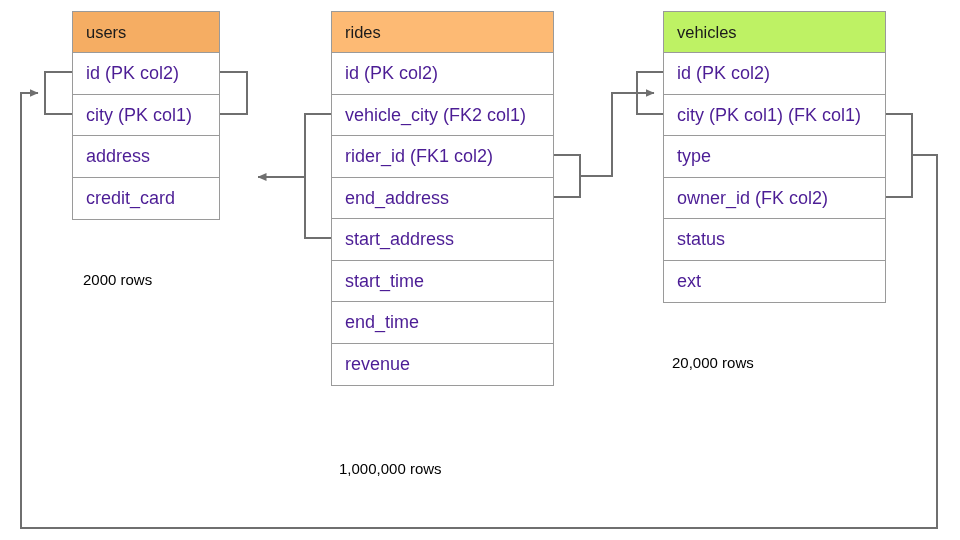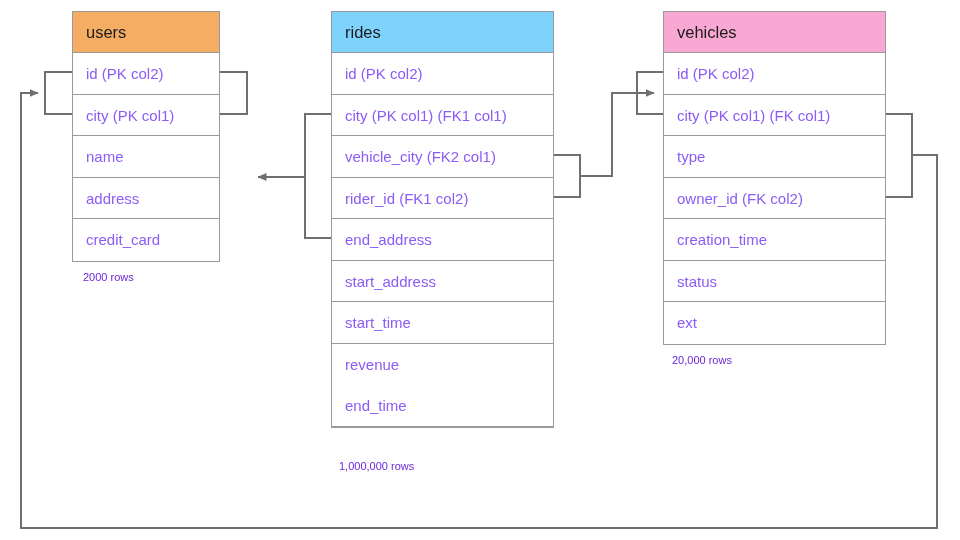--- a/index.html
+++ b/index.html
@@ -43,34 +43,34 @@
     color: #1b1b1b;
     border-bottom: 1px solid #9a9a9a;
     white-space: nowrap;
     overflow: hidden;
   }
   .tbl-row {
     box-sizing: border-box;
     height: 41.5px;
     line-height: 41.5px;
     padding: 0 0 0 13px;
-    font-size: 15px;
-    color: #8b5cf6;
+    font-size: 18px;
+    color: #4c1d95;
     border-bottom: 1px solid #9a9a9a;
     background: #ffffff;
     white-space: nowrap;
     overflow: hidden;
   }
   .tbl-row.last {
     border-bottom: none;
   }
   .row-count {
     position: absolute;
-    font-size: 11px;
-    color: #6d28d9;
+    font-size: 15px;
+    color: #000000;
     white-space: nowrap;
     z-index: 2;
   }
 </style>
 </head>
 <body>
 
 <div id="canvas">
 
   <svg id="wires" viewBox="0 0 960 540" width="960" height="540" xmlns="http://www.w3.org/2000/svg">
@@ -99,45 +99,42 @@
       <path d="M886,114 L912,114 L912,197 L886,197"></path>
 
       <path d="M912,155 L937,155 L937,528 L21,528 L21,93 L38,93" marker-end="url(#arrowhead)"></path>
     </g>
   </svg>
 
   <div class="table-box" style="left:72px; top:11px; width:148px;">
     <div class="tbl-header" style="background:#f5ad63;">users</div>
     <div class="tbl-row">id (PK col2)</div>
     <div class="tbl-row">city (PK col1)</div>
-    <div class="tbl-row">name</div>
     <div class="tbl-row">address</div>
     <div class="tbl-row last">credit_card</div>
   </div>
   <div class="row-count" style="left:83px; top:271px;">2000 rows</div>
 
   <div class="table-box" style="left:331px; top:11px; width:223px;">
-    <div class="tbl-header" style="background:#7dd3fc;">rides</div>
+    <div class="tbl-header" style="background:#fdba74;">rides</div>
     <div class="tbl-row">id (PK col2)</div>
-    <div class="tbl-row">city (PK col1) (FK1 col1)</div>
     <div class="tbl-row">vehicle_city (FK2 col1)</div>
     <div class="tbl-row">rider_id (FK1 col2)</div>
     <div class="tbl-row">end_address</div>
     <div class="tbl-row">start_address</div>
     <div class="tbl-row">start_time</div>
+    <div class="tbl-row">end_time</div>
     <div class="tbl-row last">revenue</div>
-    <div class="tbl-row">end_time</div>
   </div>
   <div class="row-count" style="left:339px; top:460px;">1,000,000 rows</div>
 
   <div class="table-box" style="left:663px; top:11px; width:223px;">
-    <div class="tbl-header" style="background:#f9a8d4;">vehicles</div>
+    <div class="tbl-header" style="background:#bef264;">vehicles</div>
     <div class="tbl-row">id (PK col2)</div>
     <div class="tbl-row">city (PK col1) (FK col1)</div>
     <div class="tbl-row">type</div>
     <div class="tbl-row">owner_id (FK col2)</div>
-    <div class="tbl-row">creation_time</div>
     <div class="tbl-row">status</div>
     <div class="tbl-row last">ext</div>
   </div>
   <div class="row-count" style="left:672px; top:354px;">20,000 rows</div>
 
 </div>
 
 </body></html>

